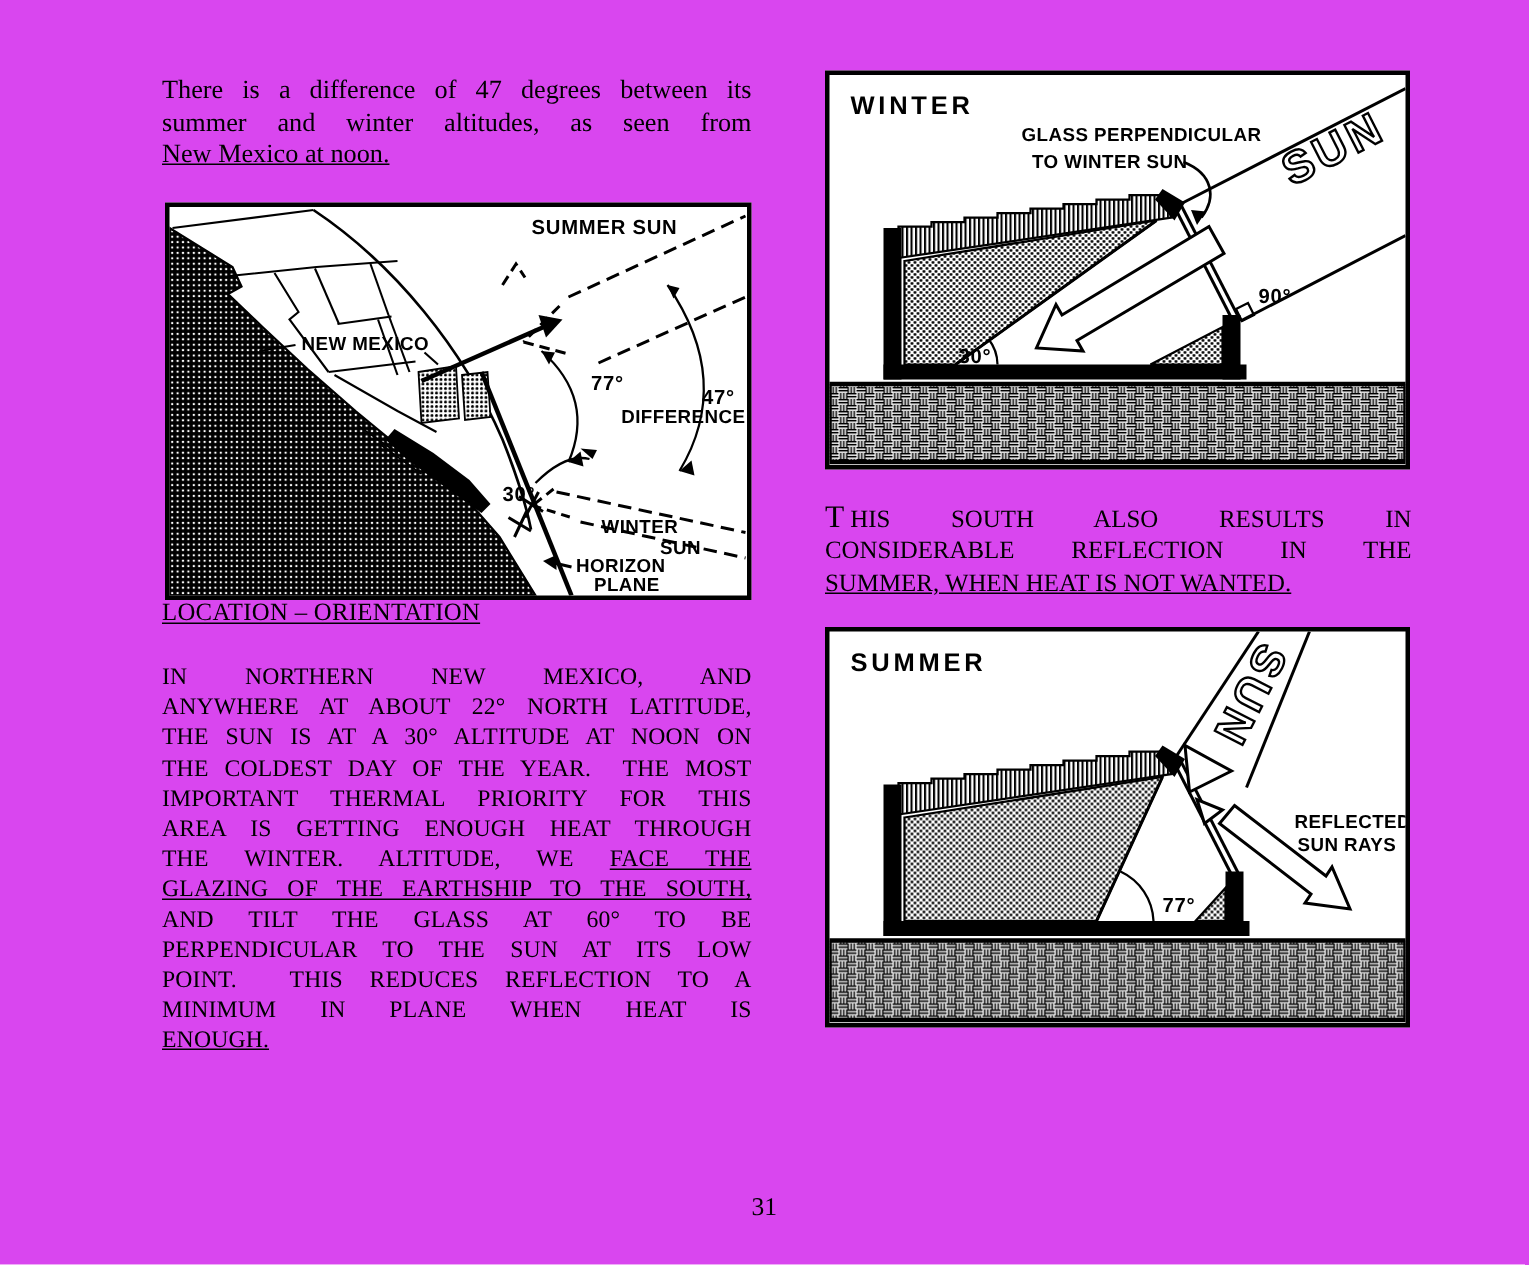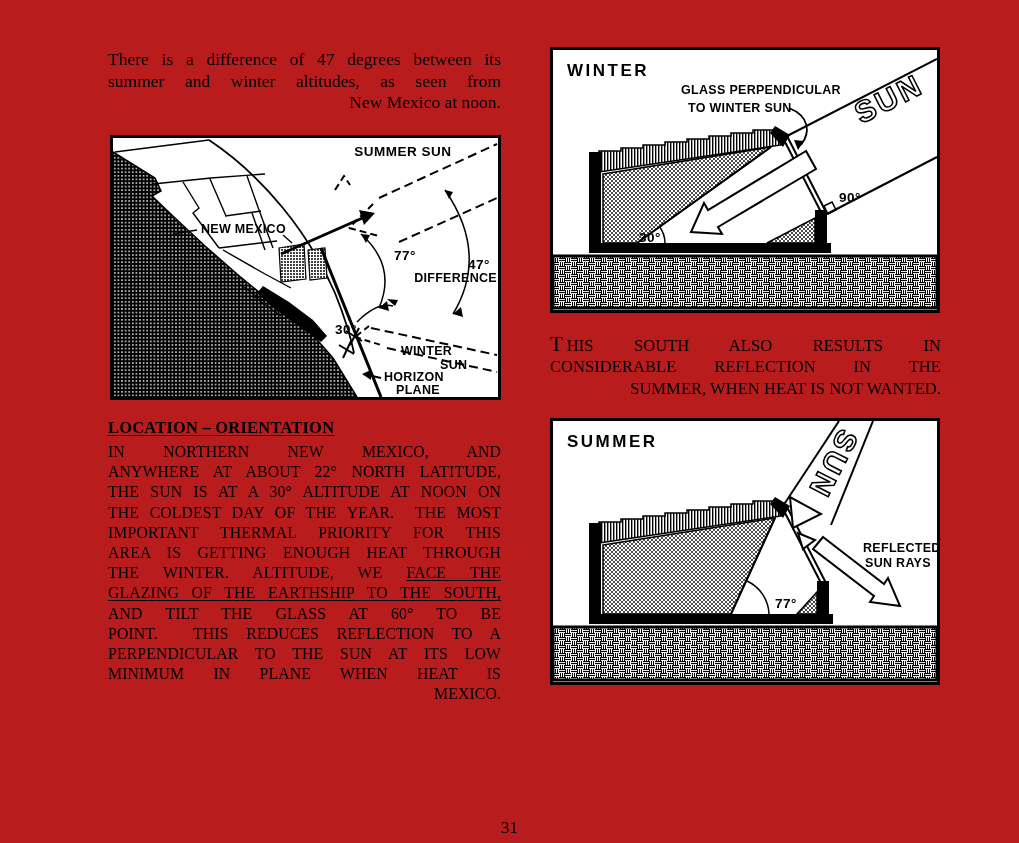--- a/index.html
+++ b/index.html
@@ -1,37 +1,37 @@
 <!DOCTYPE html>
 <html><head>
 <meta charset="utf-8">
 <style>
   html,body{margin:0;padding:0;background:#fff;}
-  .page{position:relative;width:1019px;height:843px;background:#b91c1c;
+  .page{position:relative;width:1019px;height:843px;background:#d946ef;
         font-family:"Liberation Serif",serif;color:#000;overflow:hidden;}
 
   
   .intro{position:absolute;left:108px;top:49px;width:393px;
          font-size:17.5px;line-height:21.5px;}
   .jline{text-align:justify;text-align-last:justify;white-space:normal;}
-  .lline{text-align:right;}
-
-  .heading{position:absolute;left:108px;top:418px;font-size:16.5px;font-weight:bold;
+  .lline{text-align:left;text-decoration:underline;}
+
+  .heading{position:absolute;left:108px;top:398px;font-size:16.5px;font-weight:normal;
            text-decoration:underline;text-underline-offset:2px;letter-spacing:0.2px;}
 
   .bodytext{position:absolute;left:108px;top:442px;width:393px;
             font-size:15.8px;line-height:20.2px;letter-spacing:0.1px;}
   .u{text-decoration:underline;text-underline-offset:2px;}
 
   .midtext{position:absolute;left:550px;top:334px;width:391px;
            font-size:16.6px;line-height:21.3px;}
   .bigT{font-size:21px;margin-right:4px;}
 
   .pagenum{position:absolute;left:0;top:795px;width:1019px;text-align:center;
-           font-size:17px;margin-top:23px;}
+           font-size:17px;}
 
   
   .box{position:absolute;border:3px solid #000;background:#fff;}
   #map-box{left:110px;top:135px;width:385px;height:259px;}
   #winter-box{left:550px;top:47px;width:384px;height:260px;}
   #summer-box{left:550px;top:418px;width:384px;height:261px;}
   .box svg{display:block;}
 
   svg text{font-family:"Liberation Sans","DejaVu Sans",sans-serif;font-weight:700;fill:#000;}
   .dl{font-size:12.5px;letter-spacing:0.3px;}
@@ -152,24 +152,24 @@
   <div class="bodytext">
     <div class="jline">IN NORTHERN NEW MEXICO, AND</div>
     <div class="jline">ANYWHERE AT ABOUT 22° NORTH LATITUDE,</div>
     <div class="jline">THE SUN IS AT A 30° ALTITUDE AT NOON ON</div>
     <div class="jline">THE COLDEST DAY OF THE YEAR.&nbsp; THE MOST</div>
     <div class="jline">IMPORTANT THERMAL PRIORITY FOR THIS</div>
     <div class="jline">AREA IS GETTING ENOUGH HEAT THROUGH</div>
     <div class="jline"><span>THE WINTER. ALTITUDE, WE </span><span class="u">FACE THE</span></div>
     <div class="jline"><span class="u">GLAZING OF THE EARTHSHIP TO THE SOUTH,</span></div>
     <div class="jline">AND TILT THE GLASS AT 60° TO BE</div>
+    <div class="jline">PERPENDICULAR TO THE SUN AT ITS LOW</div>
     <div class="jline">POINT.&nbsp; THIS REDUCES REFLECTION TO A</div>
-    <div class="jline">PERPENDICULAR TO THE SUN AT ITS LOW</div>
     <div class="jline">MINIMUM IN PLANE WHEN HEAT IS</div>
-    <div class="lline">MEXICO.</div>
+    <div class="lline">ENOUGH.</div>
   </div>
 
   <div class="box" id="winter-box">
     <svg width="384" height="260" viewBox="0 0 384 260">
       <defs>
         <pattern id="stipple" width="4" height="4" patternUnits="userSpaceOnUse">
           <rect width="4" height="4" fill="#fff"></rect>
           <circle cx="1" cy="1" r="0.95" fill="#000"></circle>
           <circle cx="3" cy="3" r="0.95" fill="#000"></circle>
         </pattern>

